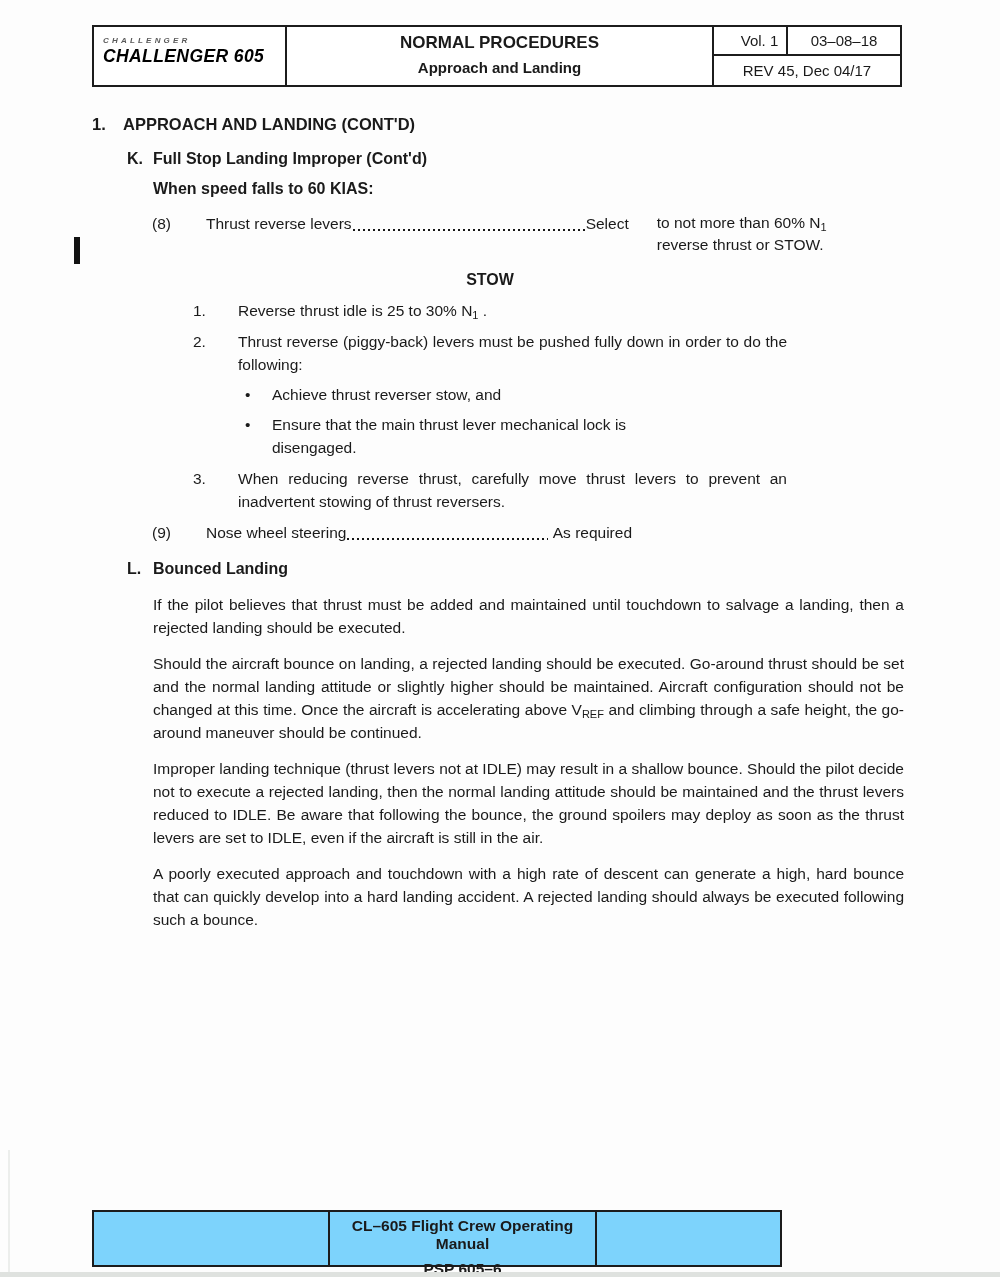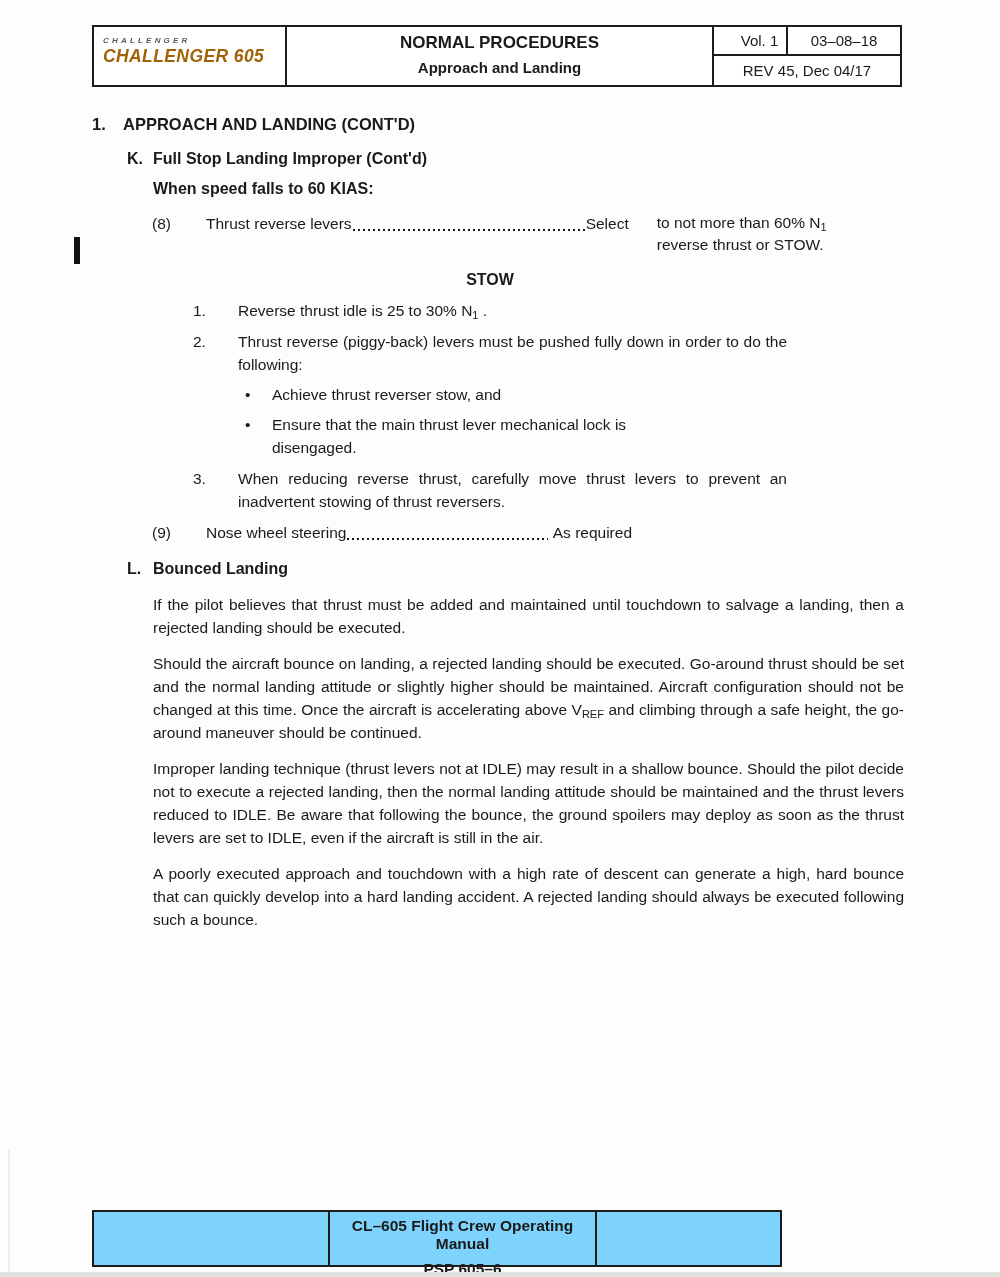--- a/index.html
+++ b/index.html
@@ -14,21 +14,21 @@
     position:absolute; left:92px; top:25px; width:810px; height:62px;
     border:2px solid #1c1c1c; display:flex; background:#fff;
   }
   .logo-cell {width:193px; border-right:2px solid #1c1c1c; padding:9px 0 0 9px;}
   .brand-small {
     font-size:8px; font-weight:bold; font-style:italic; letter-spacing:3.2px;
     color:#5a5a5a; white-space:nowrap;
   }
   .brand-large {
     font-size:17.5px; font-weight:bold; font-style:italic; letter-spacing:0.4px;
-    color:#a16207; margin-top:1px; white-space:nowrap;
+    color:#000000; margin-top:1px; white-space:nowrap;
   }
   .center-cell {flex:1; text-align:center; padding-top:6px;}
   .header-title {font-size:17px; font-weight:bold;}
   .header-subtitle {font-size:15px; font-weight:bold; margin-top:6px;}
   .right-cell {width:188px; border-left:2px solid #1c1c1c; display:flex; flex-direction:column;}
   .right-top {display:flex; height:29px; border-bottom:2px solid #1c1c1c;}
   .vol-cell {width:74px; border-right:2px solid #1c1c1c; display:flex; align-items:center; justify-content:center; font-size:15px;padding-left:19px;}
   .date-cell {flex:1; display:flex; align-items:center; justify-content:center; font-size:15px;}
   .rev-cell {flex:1; display:flex; align-items:center; justify-content:center; font-size:15px;}
 

